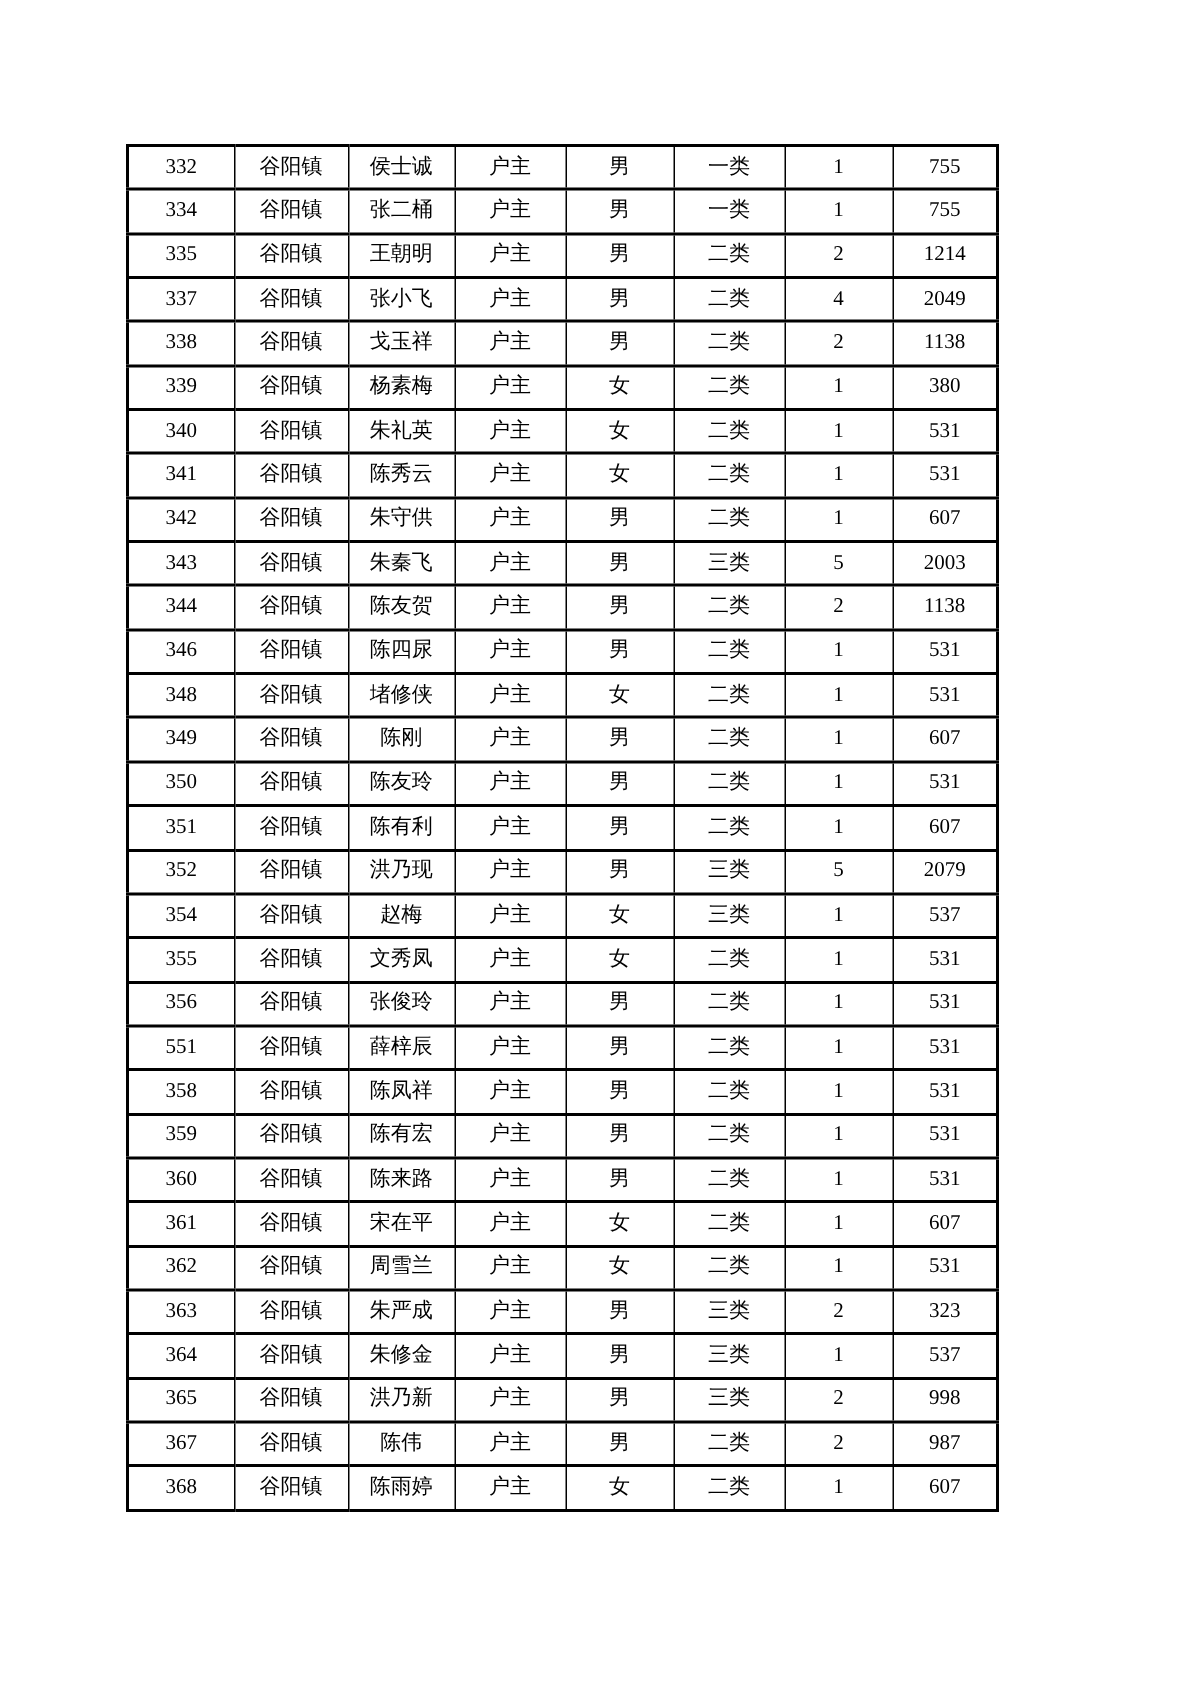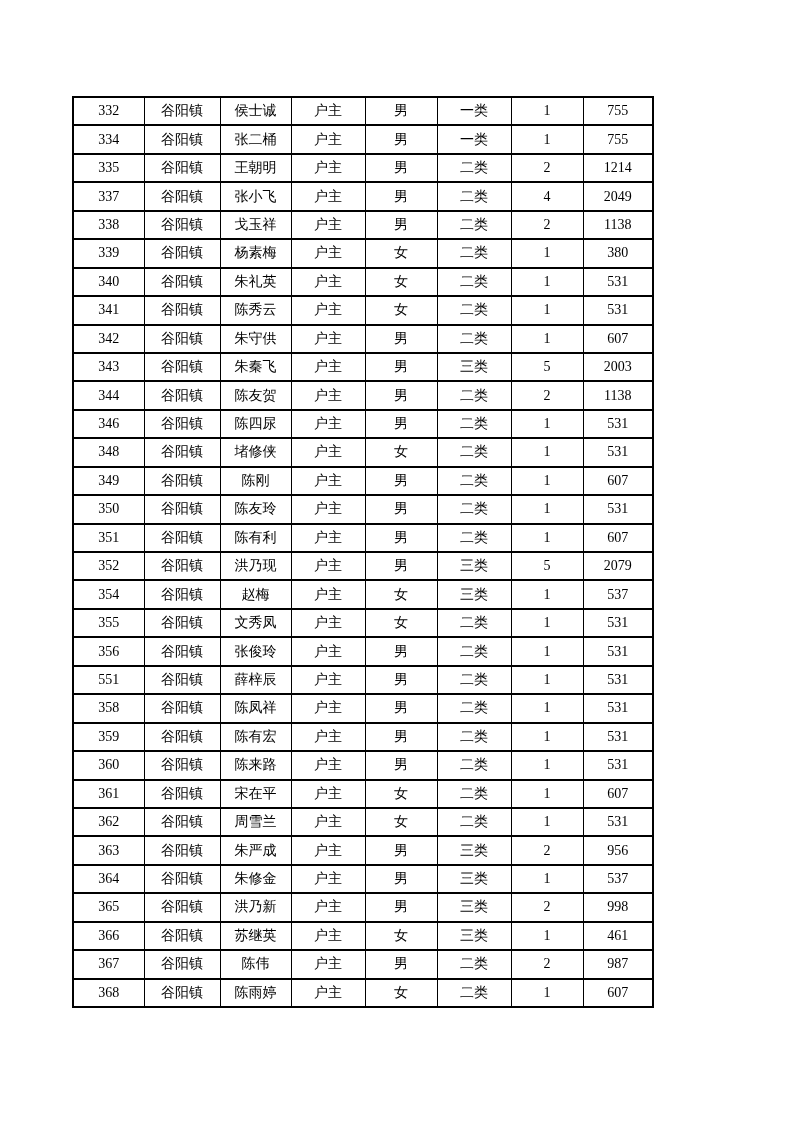--- a/index.html
+++ b/index.html
@@ -8,20 +8,21 @@
     background: #ffffff;
   }
   .page {
     position: relative;
     width: 672px;
     height: 1122px;
     background: #ffffff;
     overflow: hidden;
     font-family: "Liberation Serif", "DejaVu Serif", serif;
     color: #000000;
+    margin-left: 12px;
   }
   table.roster {
     position: absolute;
     left: 72px;
     top: 96px;
     width: 580px;
     height: 912px;
     border-collapse: collapse;
     table-layout: fixed;
     border: 2px solid #000000;
@@ -316,51 +317,41 @@
     <td>531</td>
   </tr>
         <tr>
     <td>363</td>
     <td>谷阳镇</td>
     <td>朱严成</td>
     <td>户主</td>
     <td>男</td>
     <td>三类</td>
     <td>2</td>
-    <td>956</td>
+    <td>323</td>
   </tr>
         <tr>
     <td>364</td>
     <td>谷阳镇</td>
     <td>朱修金</td>
     <td>户主</td>
     <td>男</td>
     <td>三类</td>
     <td>1</td>
     <td>537</td>
   </tr>
         <tr>
     <td>365</td>
     <td>谷阳镇</td>
     <td>洪乃新</td>
     <td>户主</td>
     <td>男</td>
     <td>三类</td>
     <td>2</td>
     <td>998</td>
-  </tr>
-        <tr>
-    <td>366</td>
-    <td>谷阳镇</td>
-    <td>苏继英</td>
-    <td>户主</td>
-    <td>女</td>
-    <td>三类</td>
-    <td>1</td>
-    <td>461</td>
   </tr>
         <tr>
     <td>367</td>
     <td>谷阳镇</td>
     <td>陈伟</td>
     <td>户主</td>
     <td>男</td>
     <td>二类</td>
     <td>2</td>
     <td>987</td>

